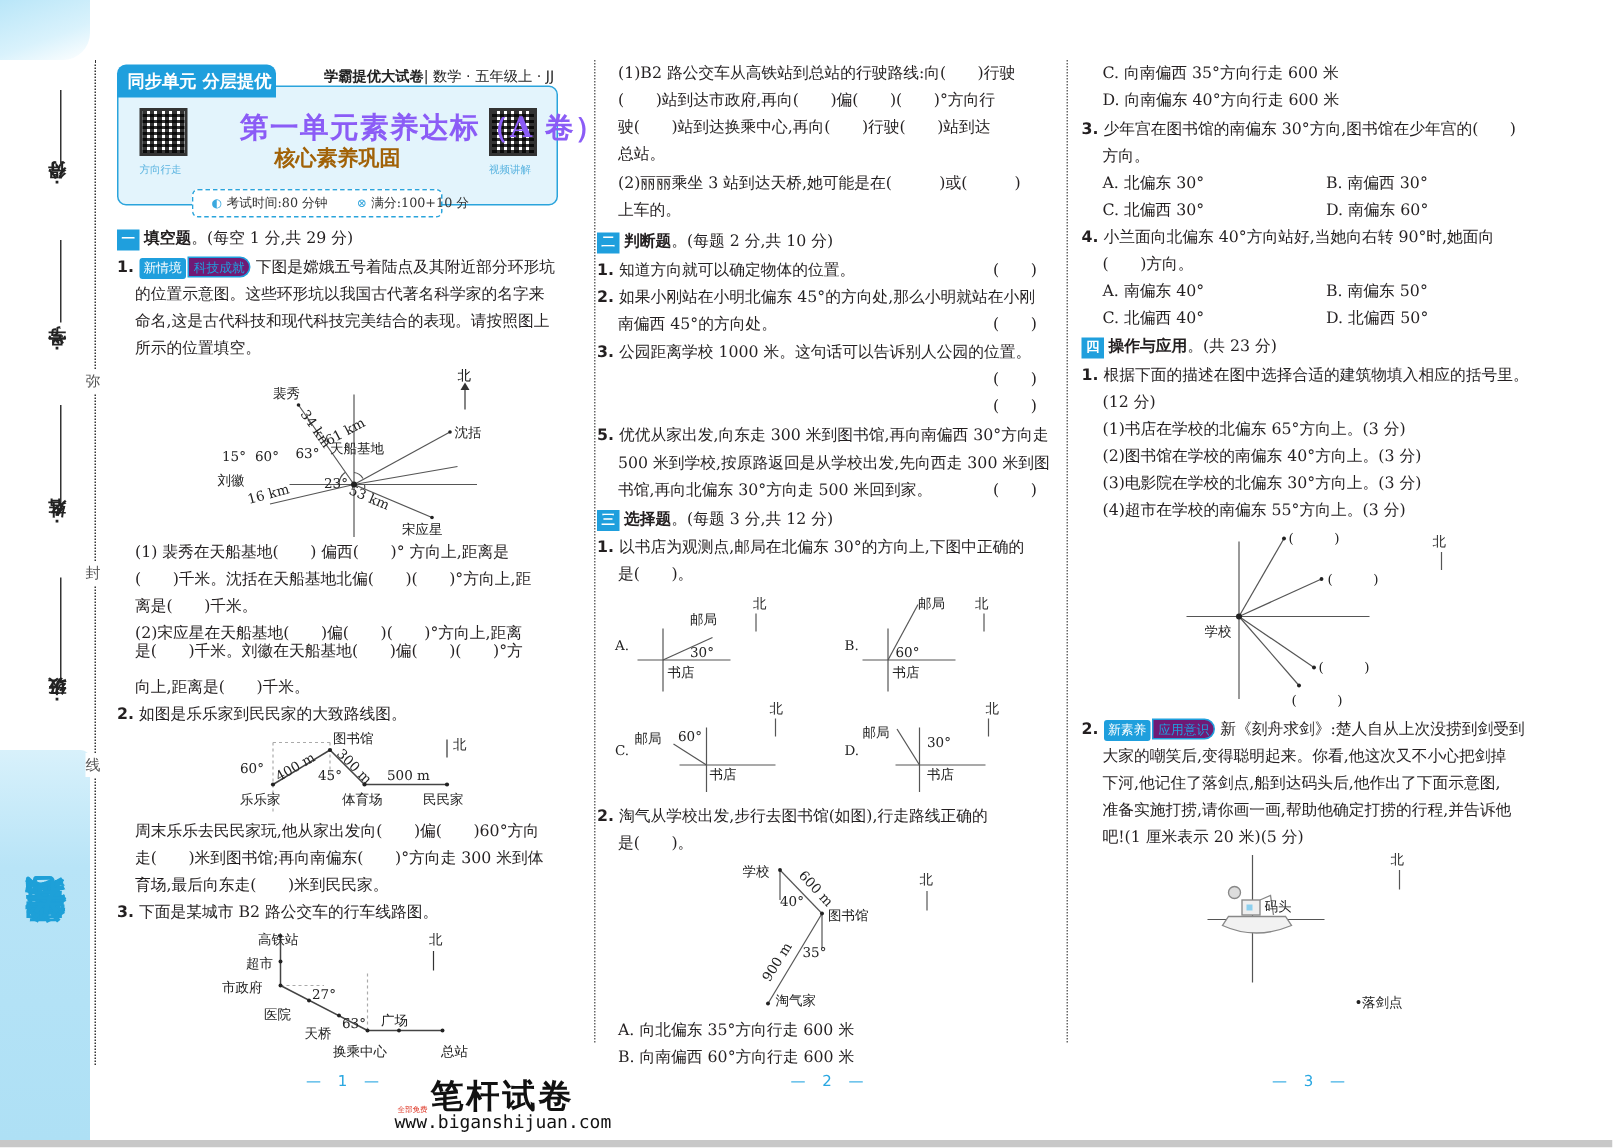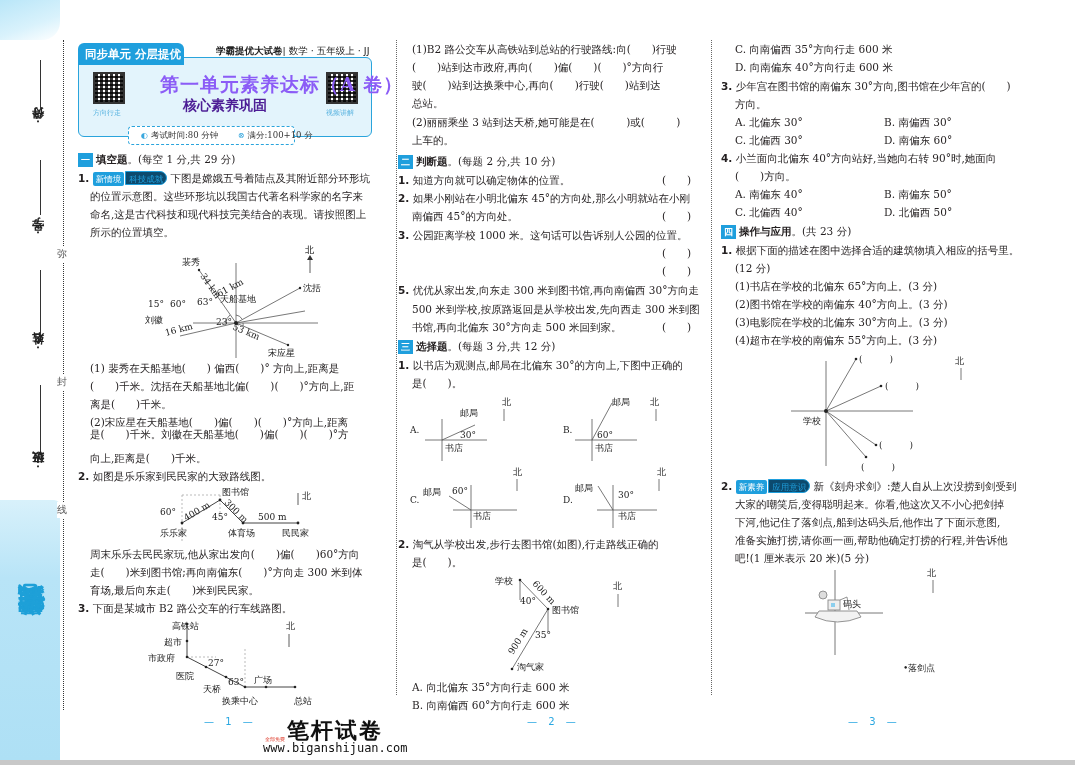--- a/index.html
+++ b/index.html
@@ -29,39 +29,39 @@
 
   
   .header-card { position: absolute; left: 78px; top: 57px; width: 294px; height: 80px; background: #e3f4fc;
     border: 1.5px solid #2aa4dc; border-radius: 6px; }
   .header-tab { position: absolute; left: 78px; top: 43px; width: 106px; height: 22px; background: #1f9fdd;
     border-radius: 6px 6px 0 0; color: #fff; font-family: "DejaVu Sans", sans-serif; font-size: 11.5px; font-weight: bold;
     padding: 4px 0 0 7px; }
   .header-series { position: absolute; left: 216px; top: 45px; font-size: 9.5px; color: #222; font-family: "DejaVu Sans", sans-serif; }
   .header-series b { font-weight: bold; }
   .header-title { position: absolute; left: 132px; top: 72px; font-size: 19px; color: #8b5cf6; font-weight: bold; letter-spacing: 1px; margin-left: 28px; }
-  .header-sub { position: absolute; left: 183px; top: 97px; font-size: 14px; font-weight: bold; font-family: "DejaVu Sans", sans-serif; color: #4c1d95; }
+  .header-sub { position: absolute; left: 183px; top: 97px; font-size: 14px; font-weight: bold; font-family: "DejaVu Sans", sans-serif; color: #a16207; }
   .qr { position: absolute; width: 32px; height: 32px; background:
       repeating-linear-gradient(90deg, #333 0 3px, #fff 3px 5px),
       repeating-linear-gradient(0deg, #333 0 2px, #fff 2px 4px);
       background-blend-mode: multiply; border: 2px solid #333; }
   .qr-label { position: absolute; font-size: 7px; color: #5bb4e0; font-family: "DejaVu Sans", sans-serif; }
   .header-meta { position: absolute; left: 128px; top: 126px; width: 167px; height: 19px; background: #fff;
     border: 1.5px dashed #2aa4dc; border-radius: 4px; font-size: 8.5px; color: #333; padding: 3px 0 0 12px; white-space: nowrap; }
   .header-meta .ico { color: #3aa8de; font-size: 8px; margin-right: 3px; }
 
   
   .txt { position: absolute; font-size: 10.5px; line-height: 18px; color: #231f20; white-space: nowrap; }
   .sec-head { position: absolute; font-size: 10.5px; line-height: 16px; white-space: nowrap; }
   .sec-num { display: inline-block; background: #1f9fdd; color: #fff; font-family: "DejaVu Sans", sans-serif;
     font-size: 9px; padding: 0 3px; height: 14px; line-height: 14px; margin-right: 3px; font-weight: bold; }
   .sec-title { font-family: Liberation Sans, sans-serif; font-weight: bold; font-size: 10.5px; }
   .tag { display: inline-block; background: #1f9fdd; color: #fff; font-family: "DejaVu Sans", sans-serif; font-size: 8.5px;
     padding: 0 3px; height: 14px; line-height: 14px; border-radius: 2px; }
-  .tag.outline { background: #0c4a6e; color: #1f9fdd; border: 1px solid #1f9fdd; border-radius: 0 7px 7px 0; margin-left: 1px; }
+  .tag.outline { background: #701a75; color: #1f9fdd; border: 1px solid #1f9fdd; border-radius: 0 7px 7px 0; margin-left: 1px; }
   .qn { font-weight: bold; font-family: "DejaVu Sans", sans-serif; }
 
   .page-num { position: absolute; top: 716px; font-size: 10px; color: #29a7e1; font-family: "DejaVu Sans", sans-serif; letter-spacing: 4px; }
 
   .wm-title { position: absolute; left: 287px; top: 716px; font-size: 22px; font-weight: bold; font-family: "DejaVu Sans", sans-serif; color: #111; letter-spacing: 2px; }
   .wm-url { position: absolute; left: 263px; top: 741px; font-size: 12px; font-family: "DejaVu Sans Mono", monospace; color: #111; }
   .wm-badge { position: absolute; left: 265px; top: 736px; font-size: 5px; color: #d32; }
 
   svg text { font-family: "DejaVu Serif", serif; }
 </style>

